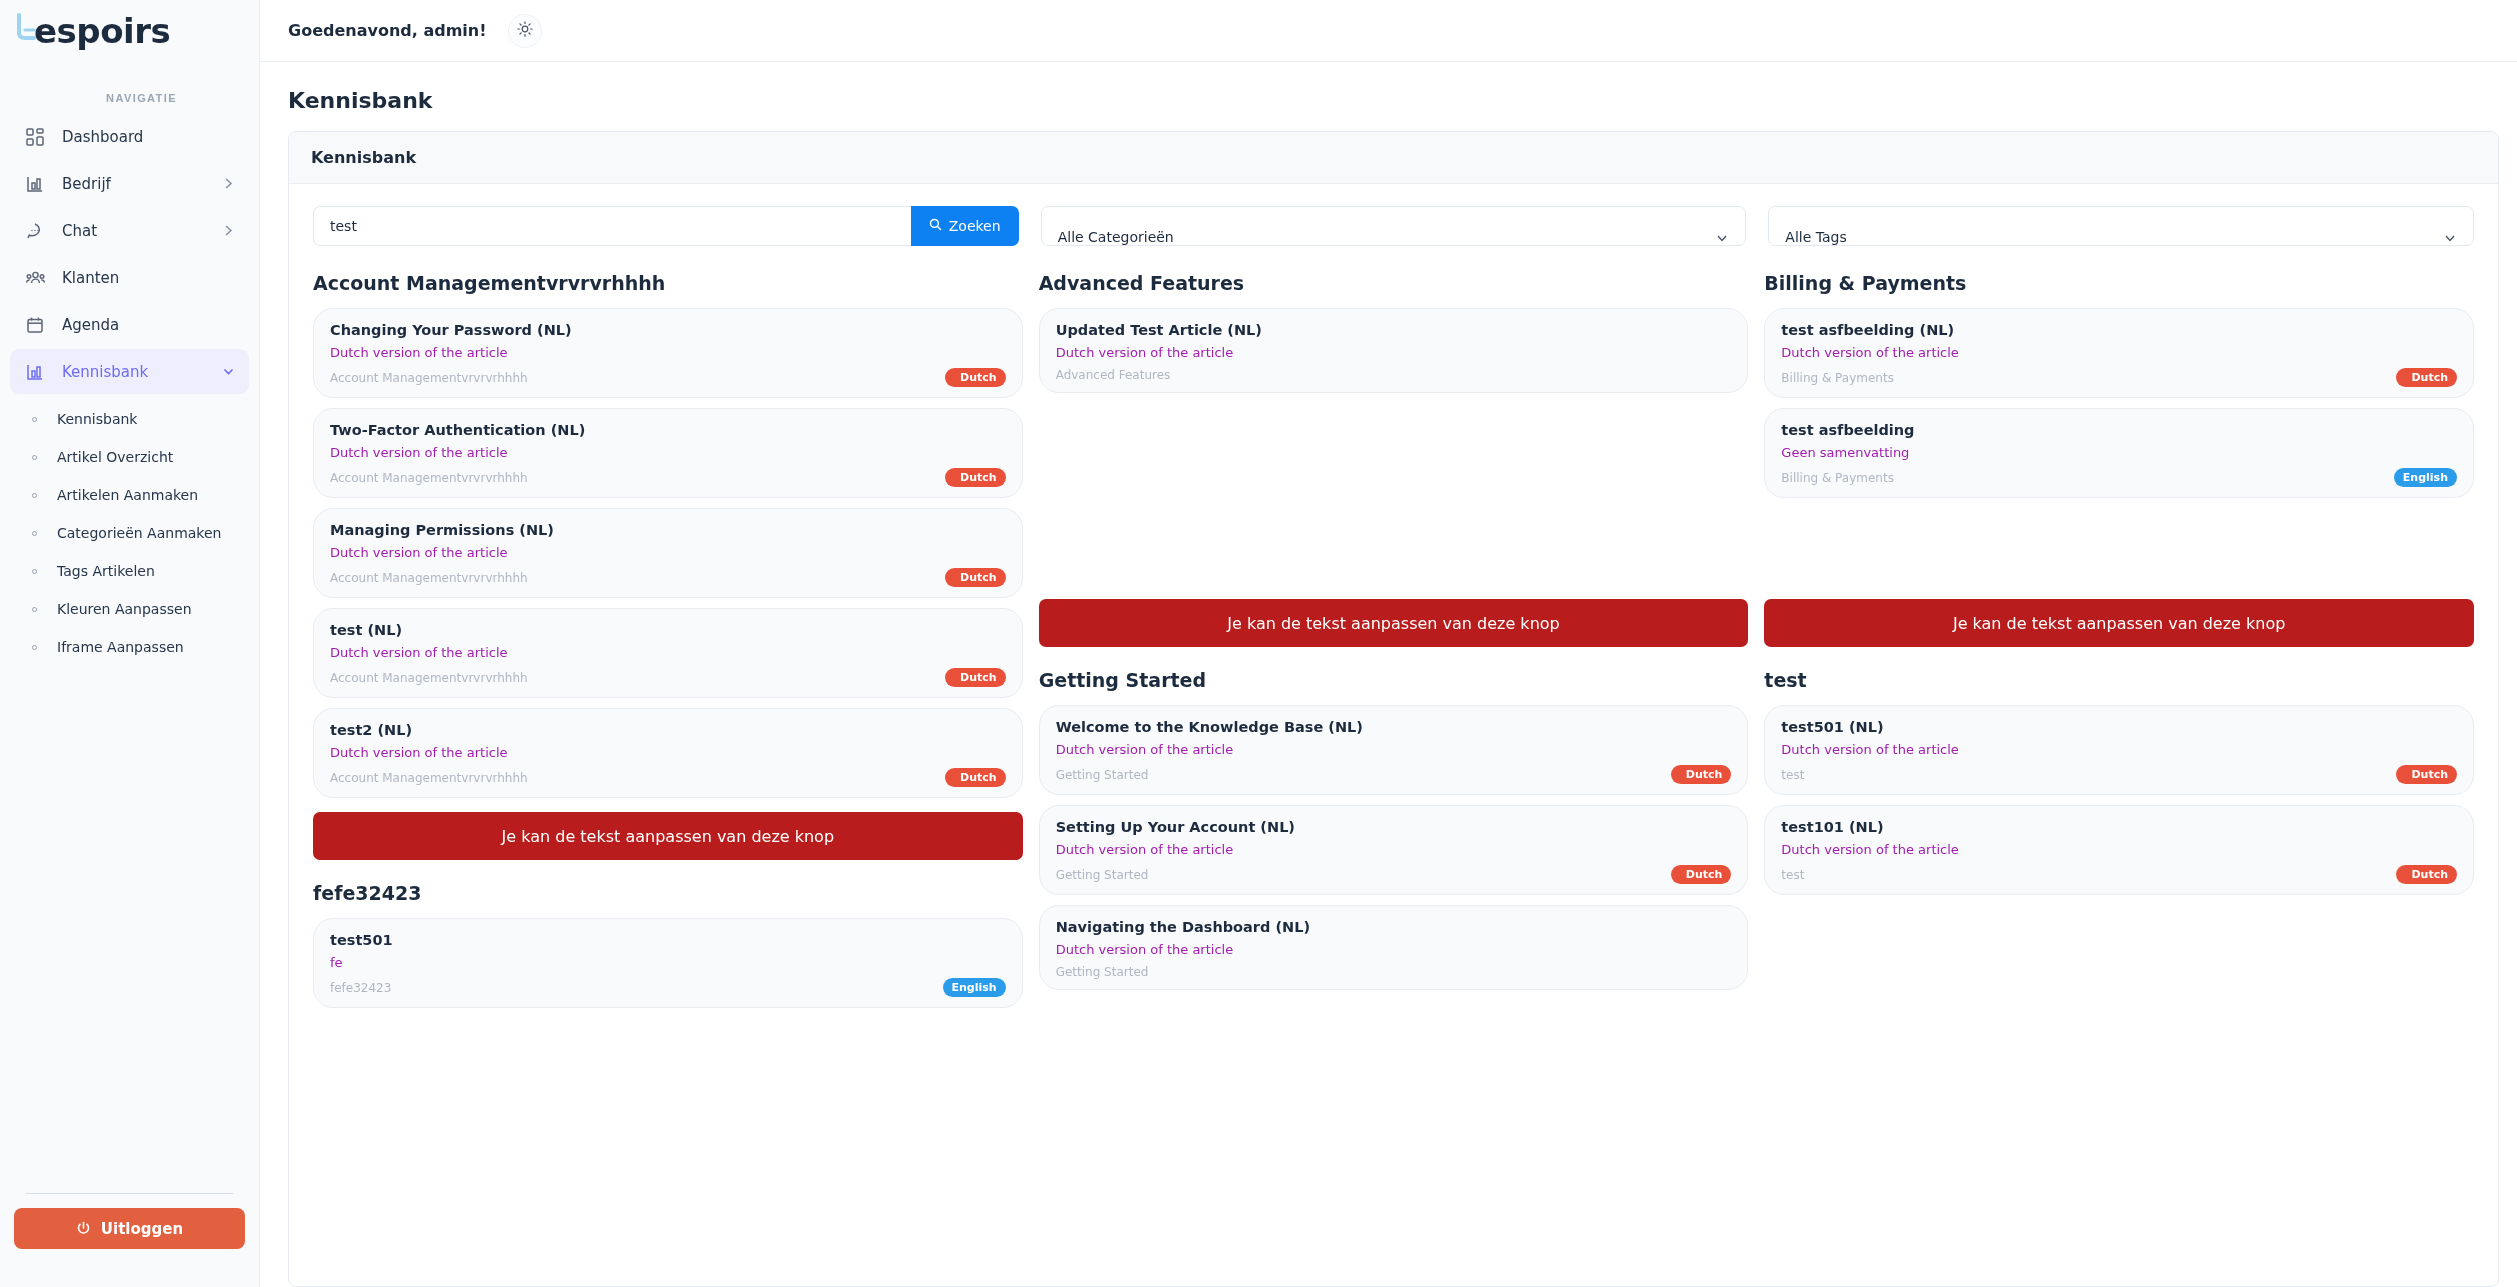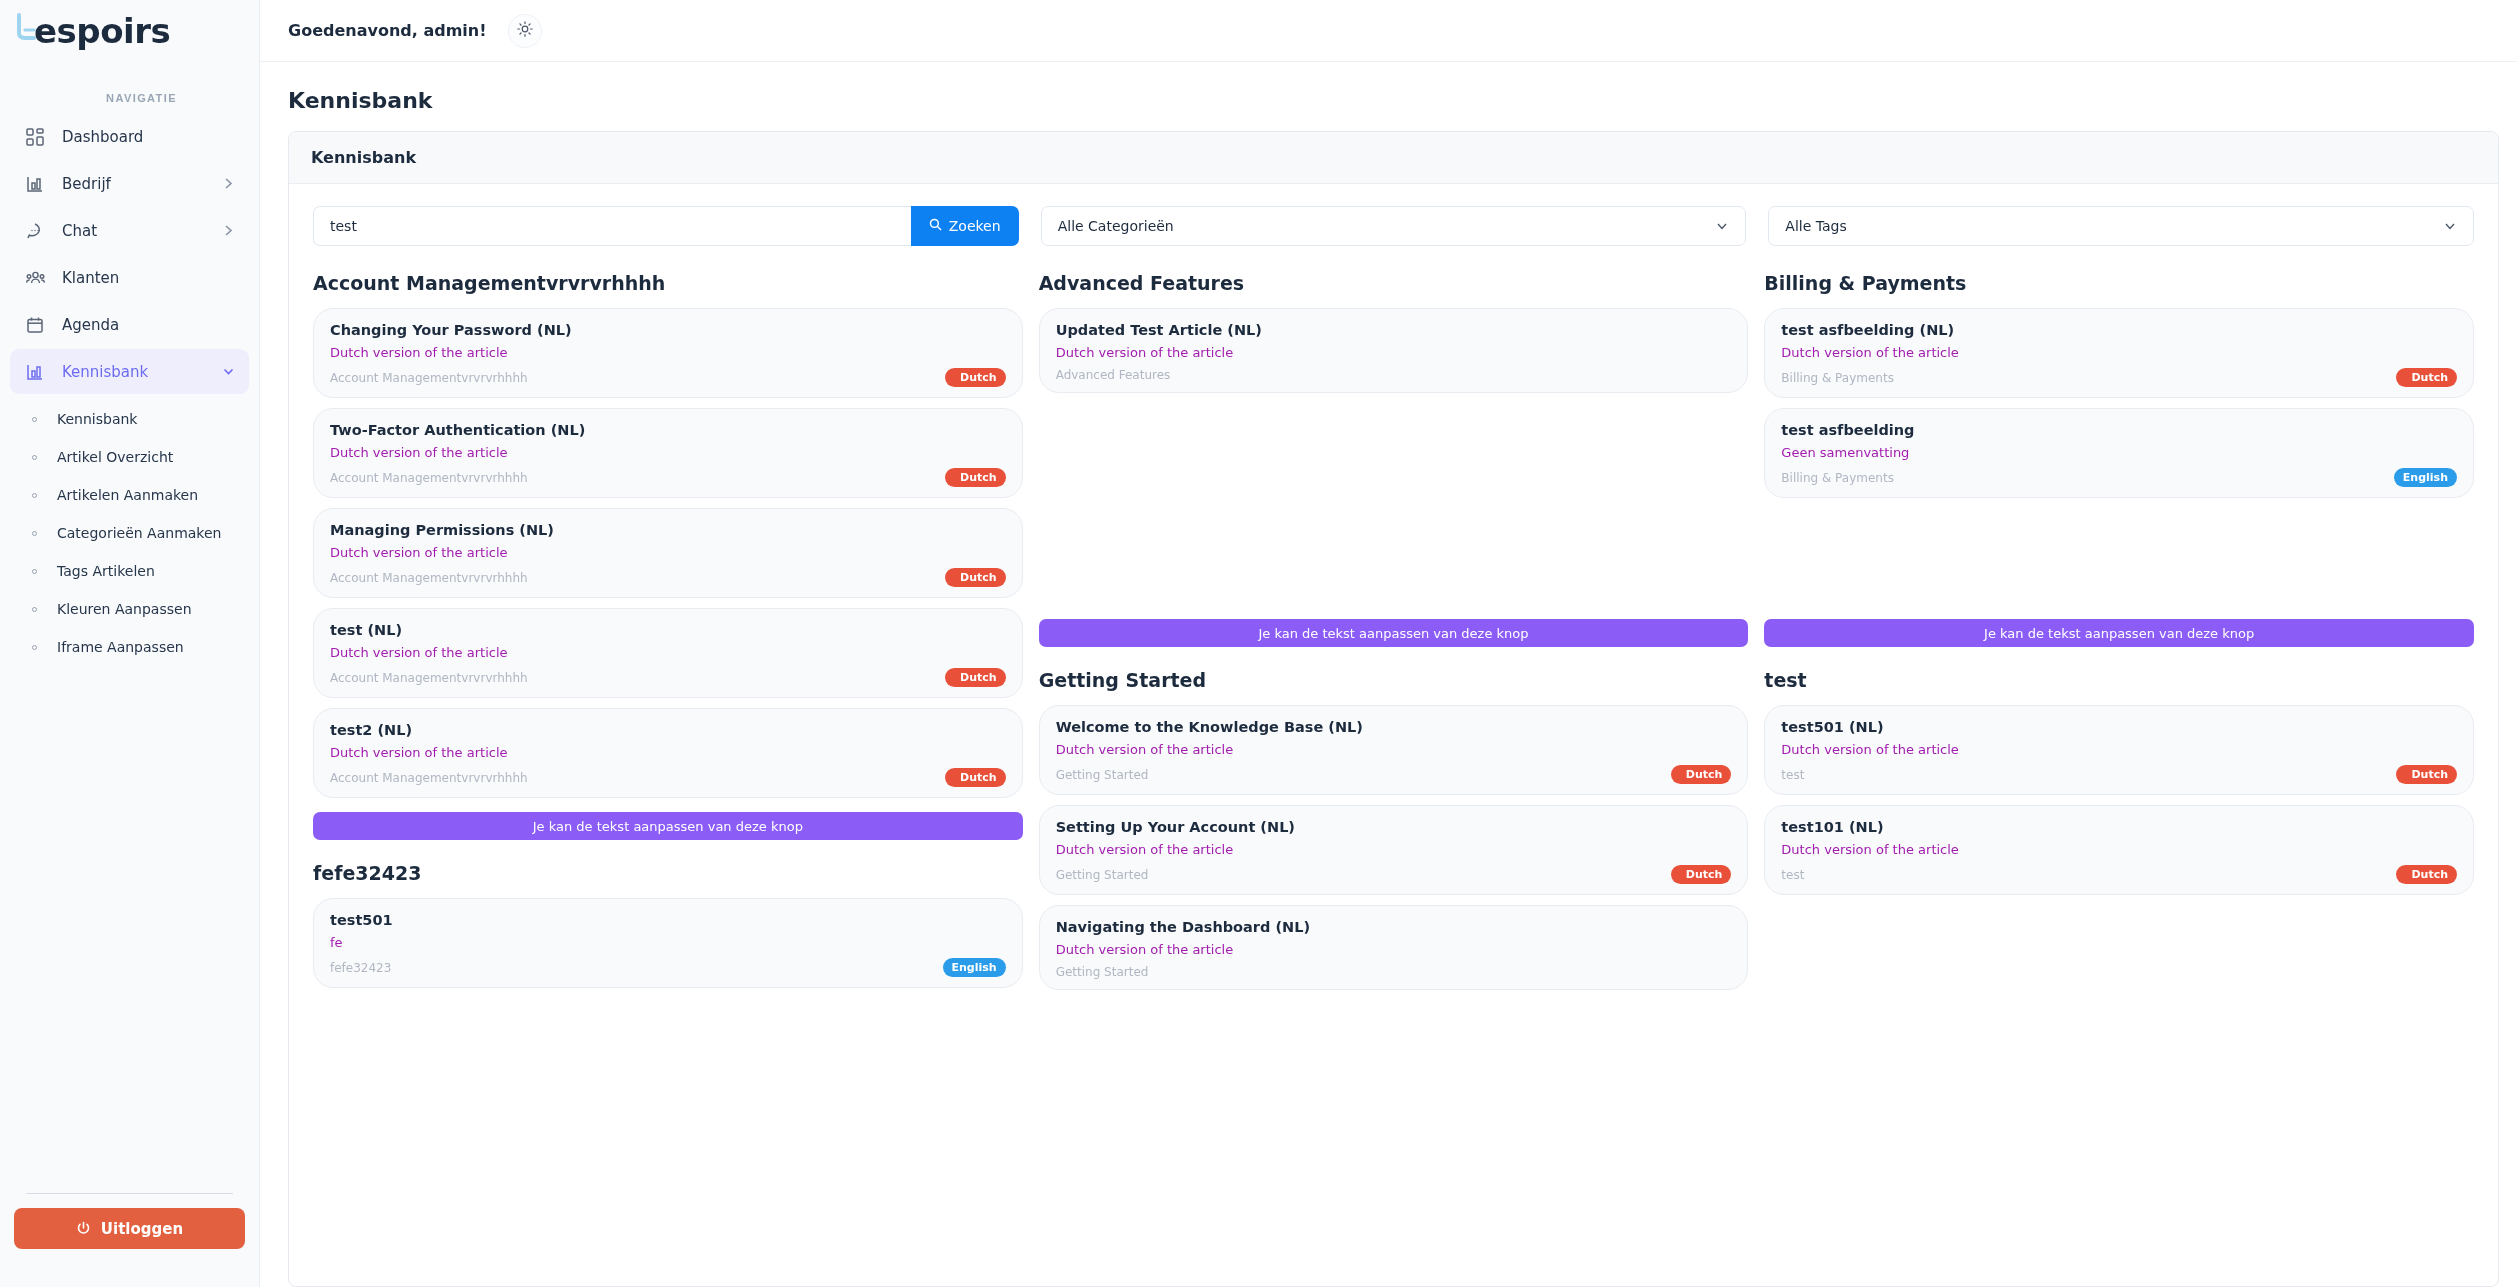--- a/index.html
+++ b/index.html
@@ -127,21 +127,21 @@
     border-radius: 0 7px 7px 0;
     font-size: 14px; cursor: pointer;
     display:flex; align-items:center; justify-content:center; gap:7px;
     font-family: "DejaVu Sans", sans-serif;
   }
   .select-wrap { position: relative; flex: 1 1 0; min-width: 0; }
   .select-box {
     width: 100%; height: 40px;
     border: 1px solid #e2e8f0; border-radius: 7px;
     background: #fff; padding: 0 16px;
-    display: flex; align-items: center;
+    display: flex; align-items: flex-end;
     font-size: 14px; color: #1d2b3e; cursor: pointer;
     font-family: "DejaVu Sans", sans-serif;
     gap: 36px;
   }
   .select-box .sv { flex:1; }
   .select-box .sc { color:#4a5568; display:flex; }
 
   
   .grid { display: grid; grid-template-columns: repeat(3, 1fr); column-gap: 16px; }
   .cat-col { display: flex; flex-direction: column; }
@@ -164,23 +164,23 @@
   .art-foot { display:flex; align-items:center; }
   .art-cat { font-size: 12px; color:#b0b7c3; flex:1; font-family:"DejaVu Sans", sans-serif;}
   .badge {
     font-size: 11px; font-weight: 700; color:#fff;
     padding: 3px 9px; border-radius: 11px;
     font-family: "DejaVu Sans", sans-serif;
   }
   .badge.dutch { background: #e8503a; padding-left: 15px; }
   .badge.english { background: #2b9cea; }
   .cta-btn {
-    width: 100%; height: 28px;
-    background: #8b5cf6; color: #fff; border: none;
-    border-radius: 7px; font-size: 13px; cursor: pointer;
+    width: 100%; height: 48px;
+    background: #b91c1c; color: #fff; border: none;
+    border-radius: 7px; font-size: 16px; cursor: pointer;
     margin-top: 4px; font-family: "DejaVu Sans", sans-serif;
   }
   .spacer-flex { flex: 1; }
 </style>
 </head>
 <body>
 
 <div class="app">
 
   <aside class="sidebar">

